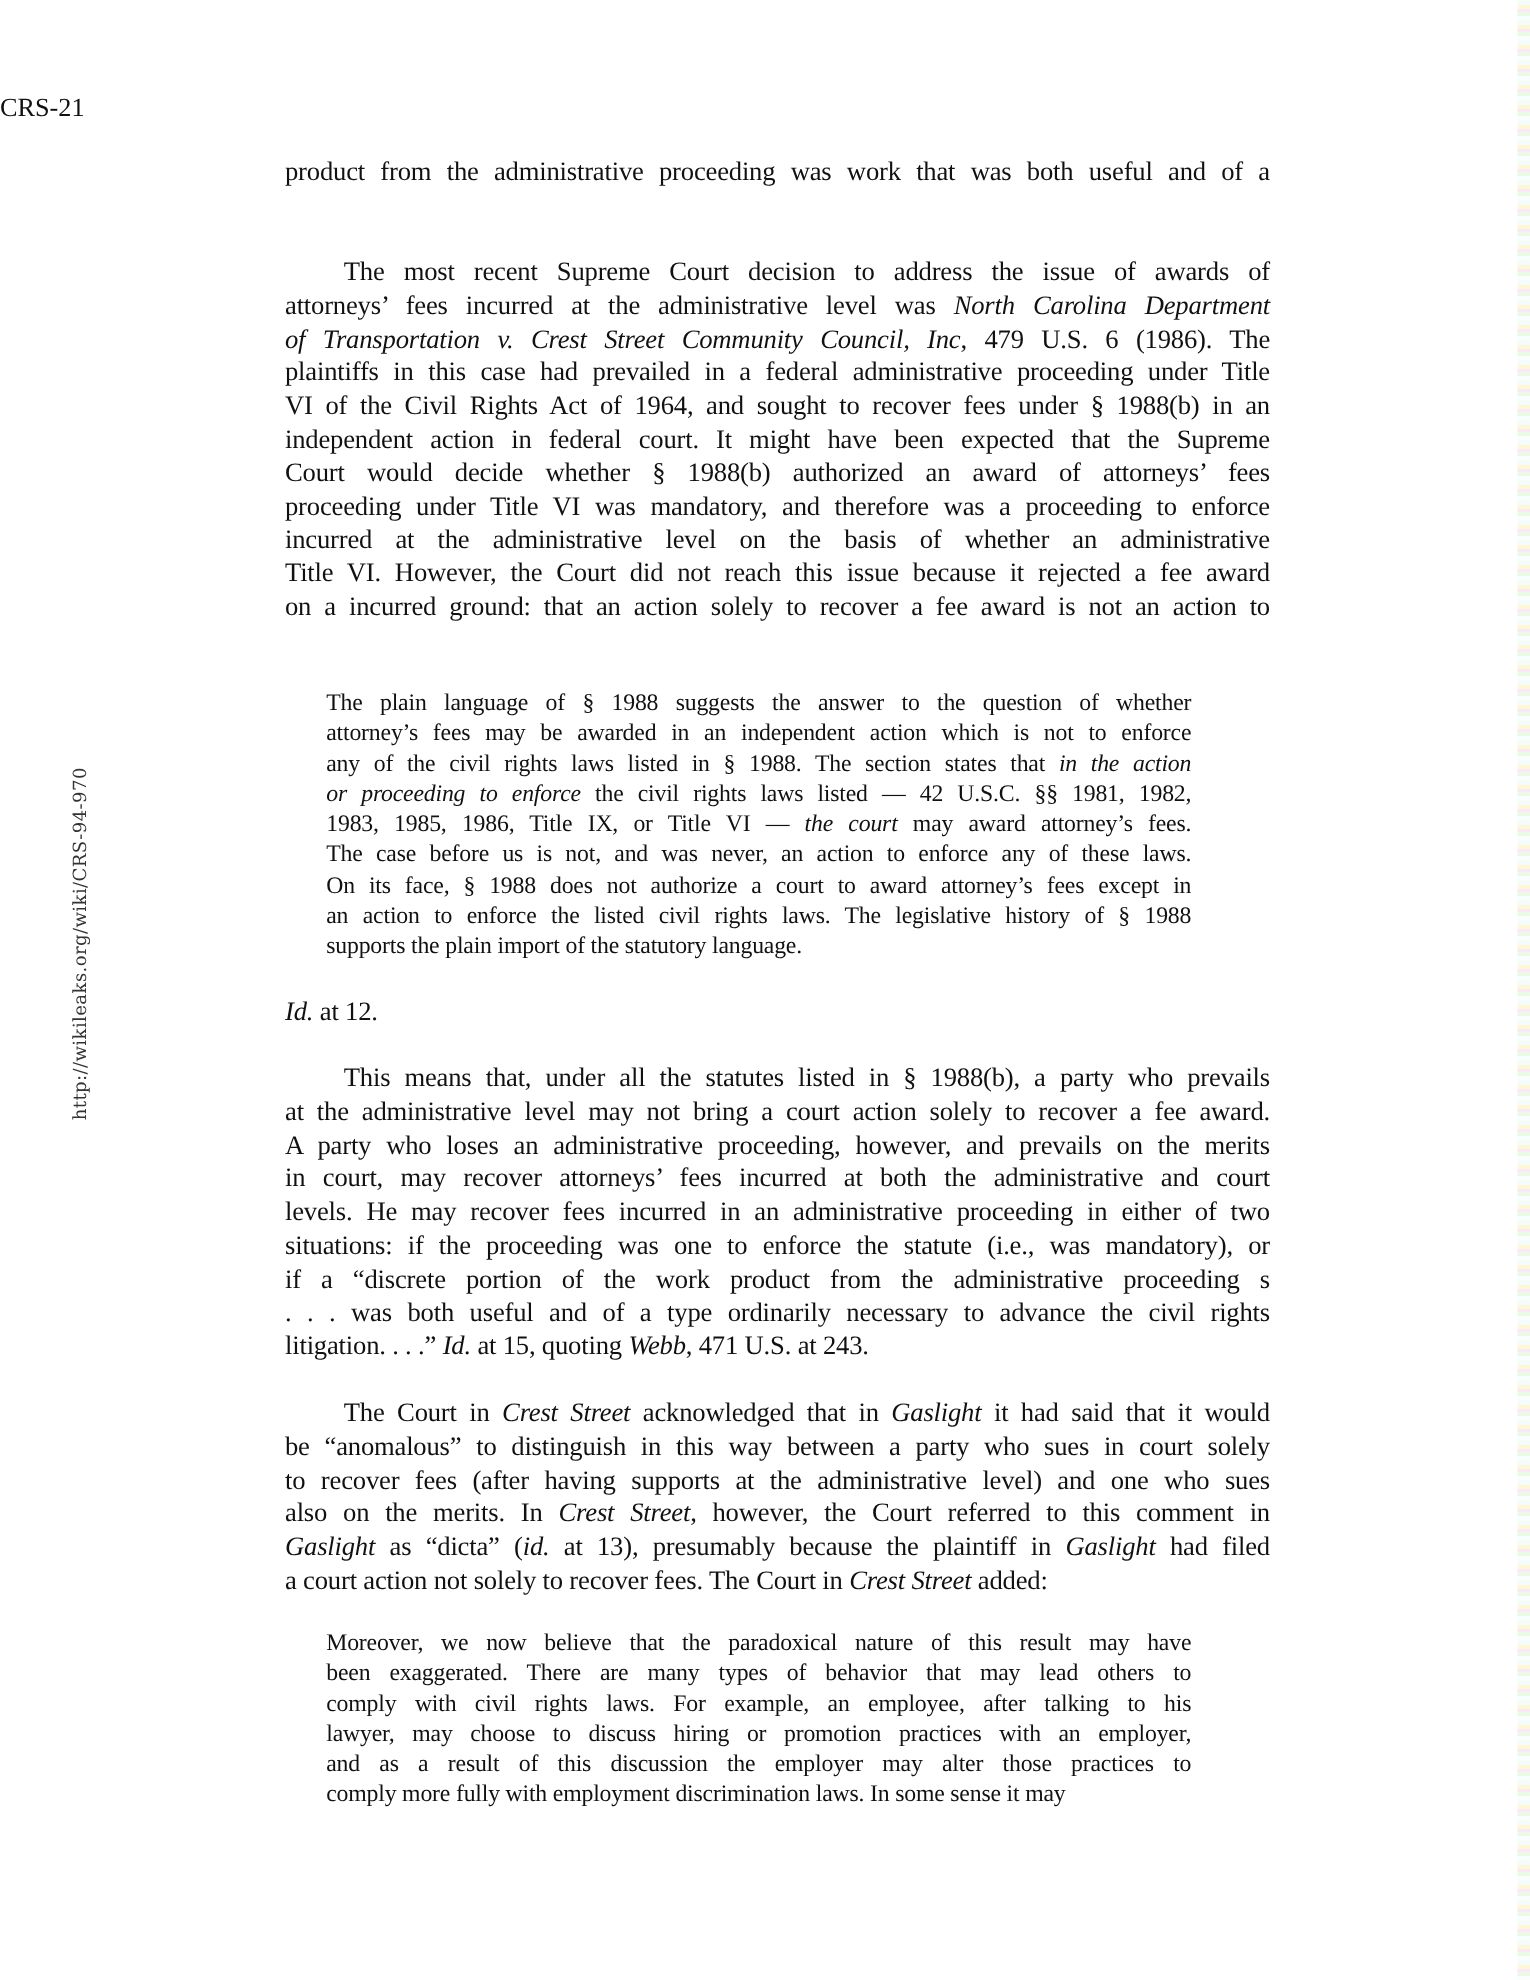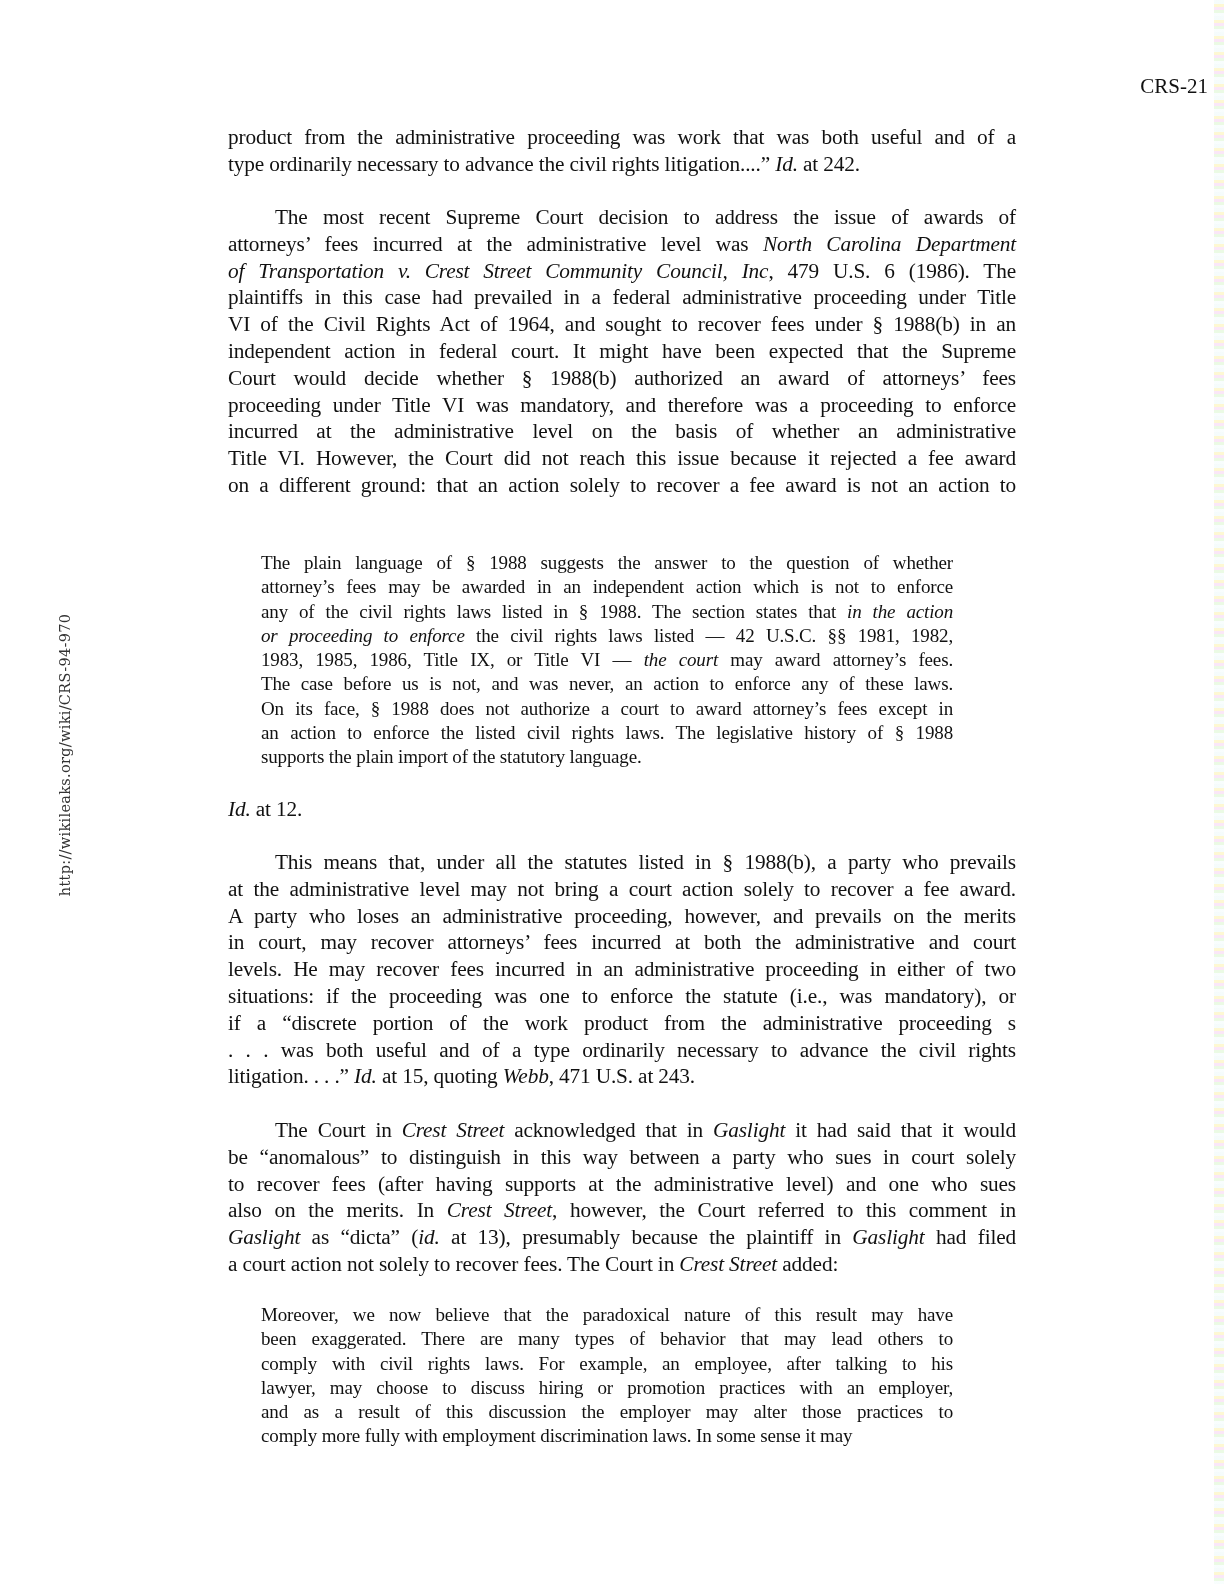--- a/index.html
+++ b/index.html
@@ -41,23 +41,23 @@
       top: 755px;
       transform: translate(-50%, -50%) rotate(-90deg);
       white-space: nowrap;
       font-family: "DejaVu Serif", "Liberation Serif", serif;
       font-size: 14.5px;
       color: #333333;
       letter-spacing: 0.3px;
     }
     .page-header {
       position: absolute;
-      left: 0; right: 16px;
+      left: 0; right: 0;
       top: 73px;
-      text-align: right;
+      text-align: left;
       font-size: 21px;
       line-height: 26px;
     }
     .body-text {
       position: absolute;
       left: 214px;
       width: 788px;
       font-size: 21.3px;
       line-height: 26.8px;
       text-align: justify;
@@ -83,35 +83,34 @@
 <div class="page">
 
   <div class="edge-strip"></div>
 
   <div class="side-url">http://wikileaks.org/wiki/CRS-94-970</div>
 
   <div class="page-header">CRS-21</div>
 
   <div class="body-text" style="top:124px;">
       <span class="line">product from the administrative proceeding was work that was both useful and of a</span>
-      <span class="line last">type ordinarily necessary to advance the civil rights litigation....” <i>Id.</i> at 242.</span>
     </div>
 
   <div class="body-text indent-first" style="top:204px;">
       <span class="line" style="padding-left: 47px;">The most recent Supreme Court decision to address the issue of awards of</span>
       <span class="line">attorneys’ fees incurred at the administrative level was <i>North Carolina Department</i></span>
       <span class="line"><i>of Transportation v. Crest Street Community Council, Inc</i>, 479 U.S. 6 (1986).  The</span>
       <span class="line">plaintiffs in this case had prevailed in a federal administrative proceeding under Title</span>
       <span class="line">VI of the Civil Rights Act of 1964, and sought to recover fees under § 1988(b) in an</span>
       <span class="line">independent action in federal court.  It might have been expected that the Supreme</span>
       <span class="line">Court would decide whether § 1988(b) authorized an award of attorneys’ fees</span>
       <span class="line">proceeding under Title VI was mandatory, and therefore was a proceeding to enforce</span>
       <span class="line">incurred at the administrative level on the basis of whether an administrative</span>
       <span class="line">Title VI.  However, the Court did not reach this issue because it rejected a fee award</span>
-      <span class="line">on a different ground: that an action solely to recover a fee award is not an action to</span>
+      <span class="line">on a incurred ground: that an action solely to recover a fee award is not an action to</span>
     </div>
 
   <div class="quote" style="top:551px;">
       <span class="line">The plain language of § 1988 suggests the answer to the question of whether</span>
       <span class="line">attorney’s fees may be awarded in an independent action which is not to enforce</span>
       <span class="line">any of the civil rights laws listed in § 1988.  The section states that <i>in the action</i></span>
       <span class="line"><i>or proceeding to enforce</i> the civil rights laws listed — 42 U.S.C. §§ 1981, 1982,</span>
       <span class="line">1983, 1985, 1986, Title IX, or Title VI — <i>the court</i> may award attorney’s fees.</span>
       <span class="line">The case before us is not, and was never, an action to enforce any of these laws.</span>
       <span class="line">On its face, § 1988 does not authorize a court to award attorney’s fees except in</span>

